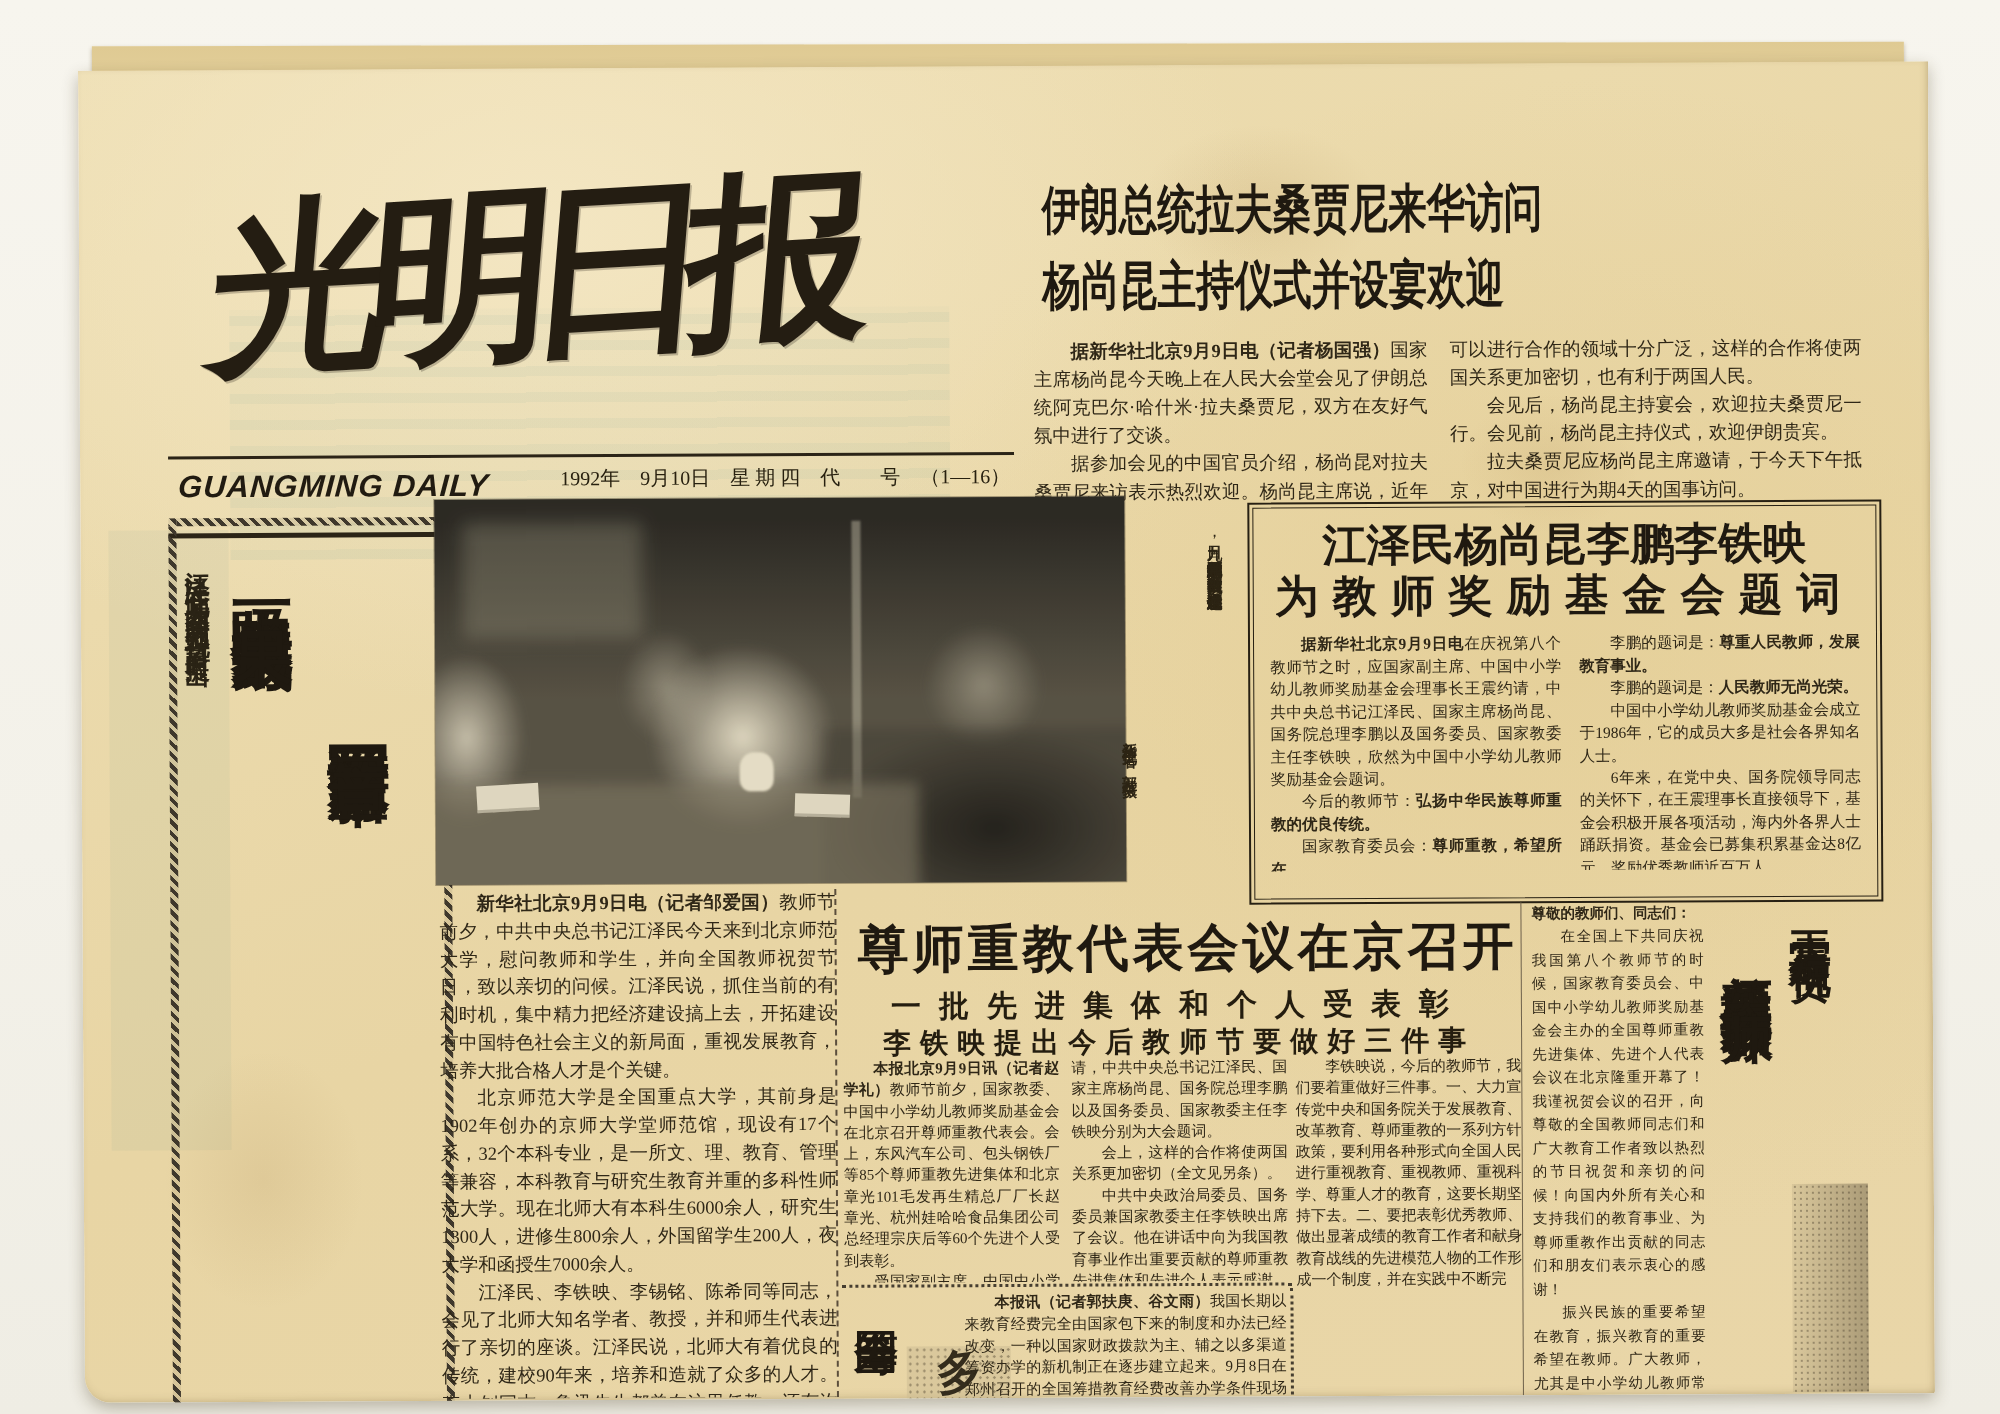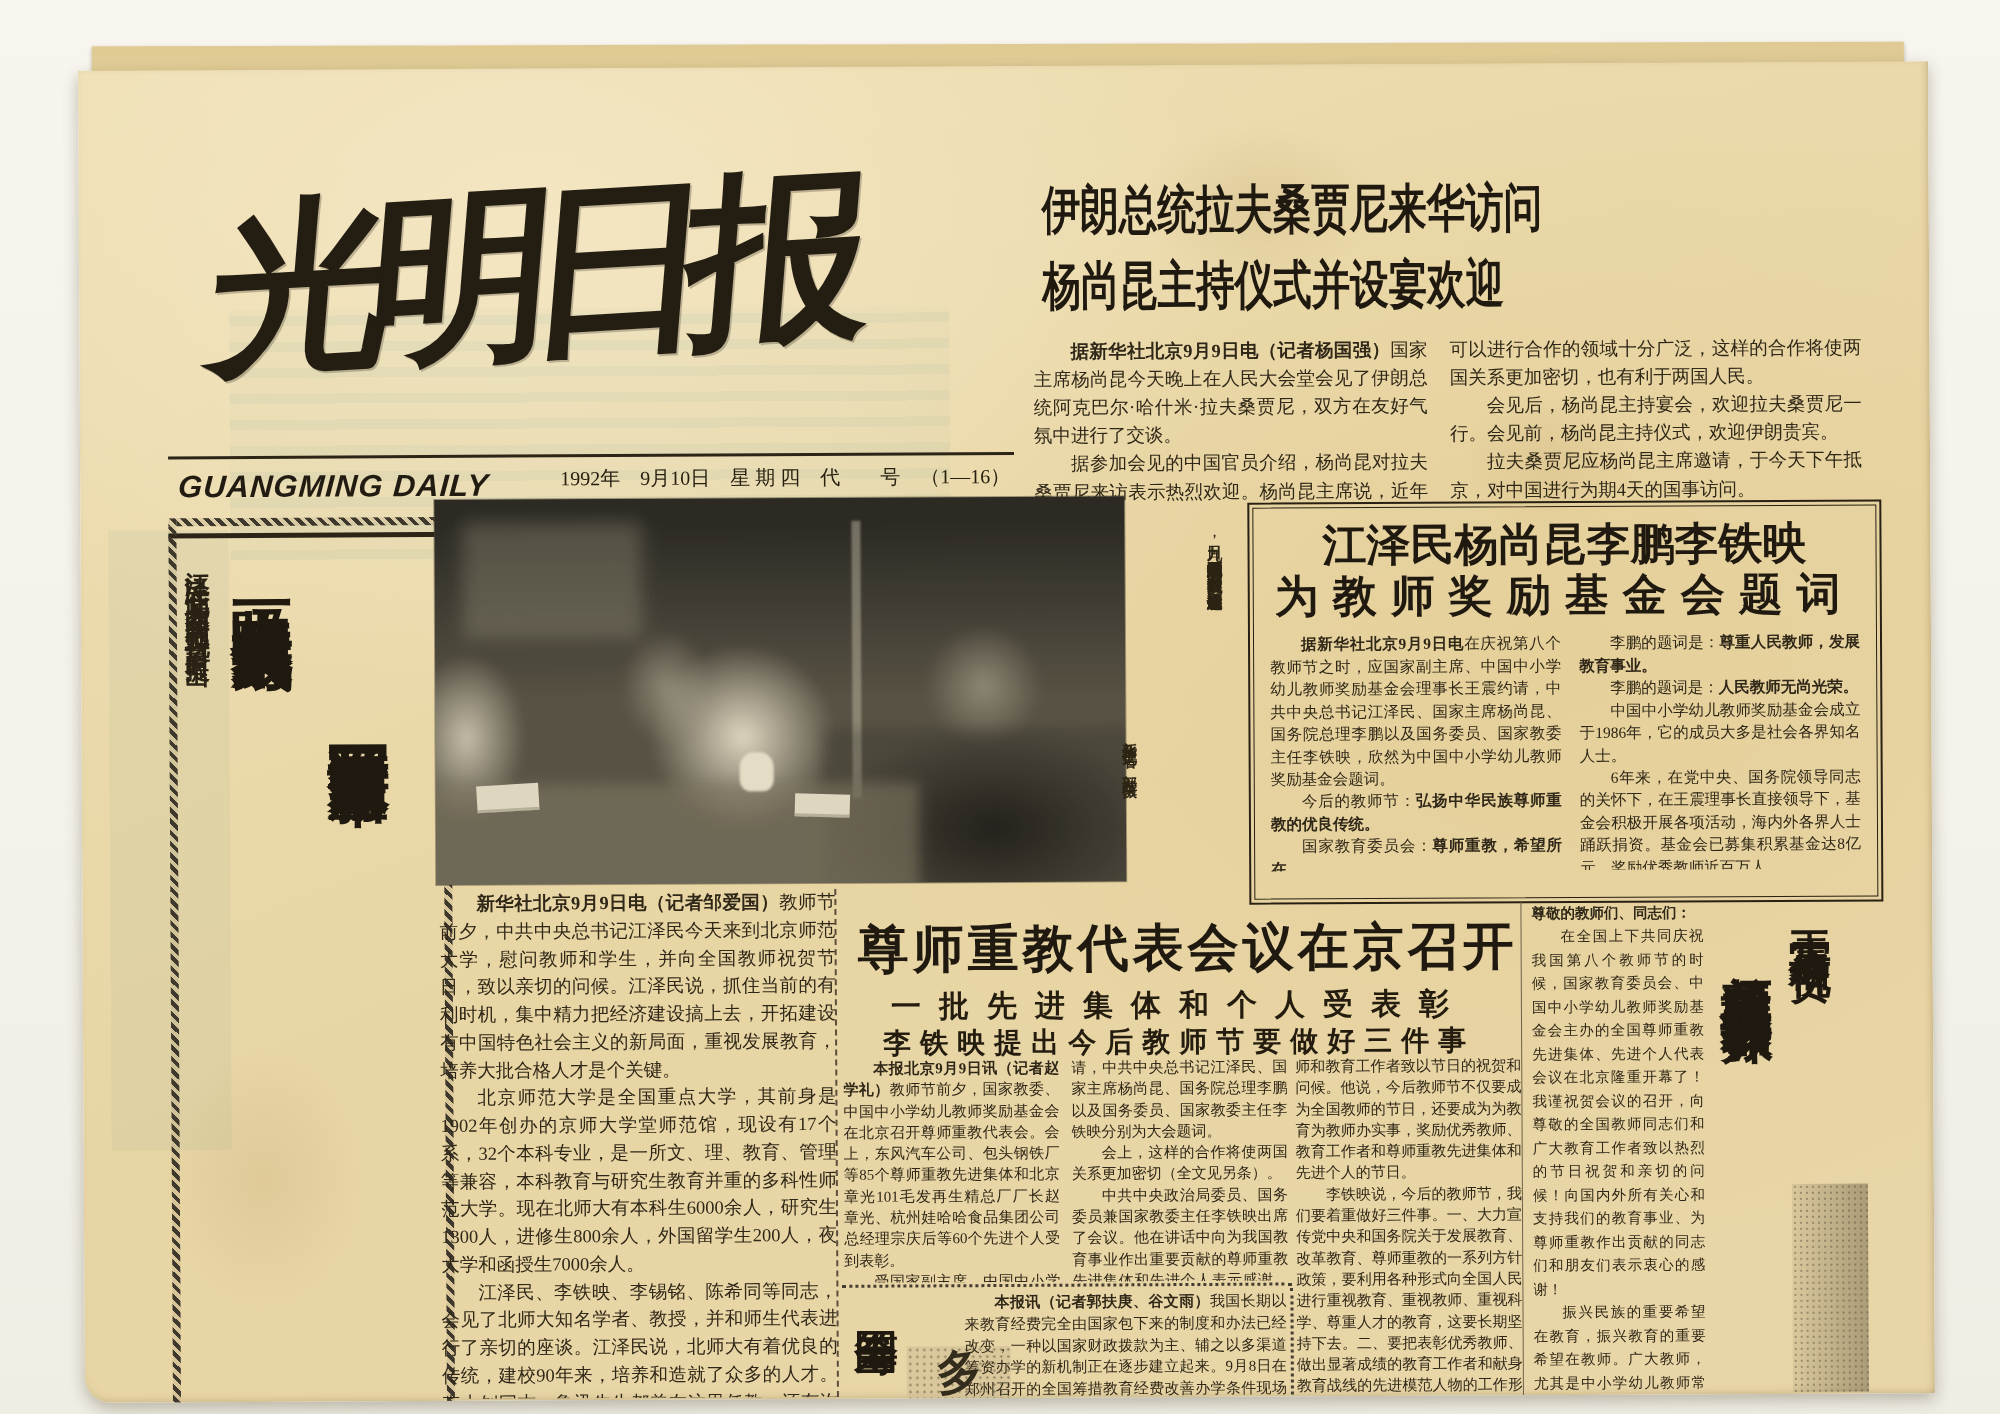--- a/index.html
+++ b/index.html
@@ -234,21 +234,20 @@
   <div class="conf-col c1 bodytext song">
     <p><b>本报北京9月9日讯（记者赵学礼）</b><span>教师节前夕，国家教委、中国中小学幼儿教师奖励基金会在北京召开尊师重教代表会。会上，东风汽车公司、包头钢铁厂等85个尊师重教先进集体和北京章光101毛发再生精总厂厂长赵章光、杭州娃哈哈食品集团公司总经理宗庆后等60个先进个人受到表彰。</span></p>
     <p>受国家副主席、中国中小学幼儿教师奖励基金会理事长王震的约</p>
   </div>
   <div class="conf-col c2 bodytext song">
     <p class="cont">请，中共中央总书记江泽民、国家主席杨尚昆、国务院总理李鹏以及国务委员、国家教委主任李铁映分别为大会题词。</p>
     <p>会上，这样的合作将使两国关系更加密切（全文见另条）。</p>
     <p>中共中央政治局委员、国务委员兼国家教委主任李铁映出席了会议。他在讲话中向为我国教育事业作出重要贡献的尊师重教先进集体和先进个人表示感谢，向全国的教</p>
   </div>
   <div class="conf-col c3 bodytext song">
-    <p class="cont">师和教育工作者致以节日的祝贺和问候。他说，今后教师节不仅要成为全国教师的节日，还要成为为教育为教师办实事，奖励优秀教师、教育工作者和尊师重教先进集体和先进个人的节日。</p>
     <p>李铁映说，今后的教师节，我们要着重做好三件事。一、大力宣传党中央和国务院关于发展教育、改革教育、尊师重教的一系列方针政策，要利用各种形式向全国人民进行重视教育、重视教师、重视科学、尊重人才的教育，这要长期坚持下去。二、要把表彰优秀教师、做出显著成绩的教育工作者和献身教育战线的先进模范人物的工作形成一个制度，并在实践中不断完</p>
   </div>
 
   <div class="wavy-h"></div>
   <div class="wavy-v"></div>
 
   <div class="fund-head vert hei">全国筹</div>
   <div class="duo-box">
     <span class="song">多</span>
   </div>

